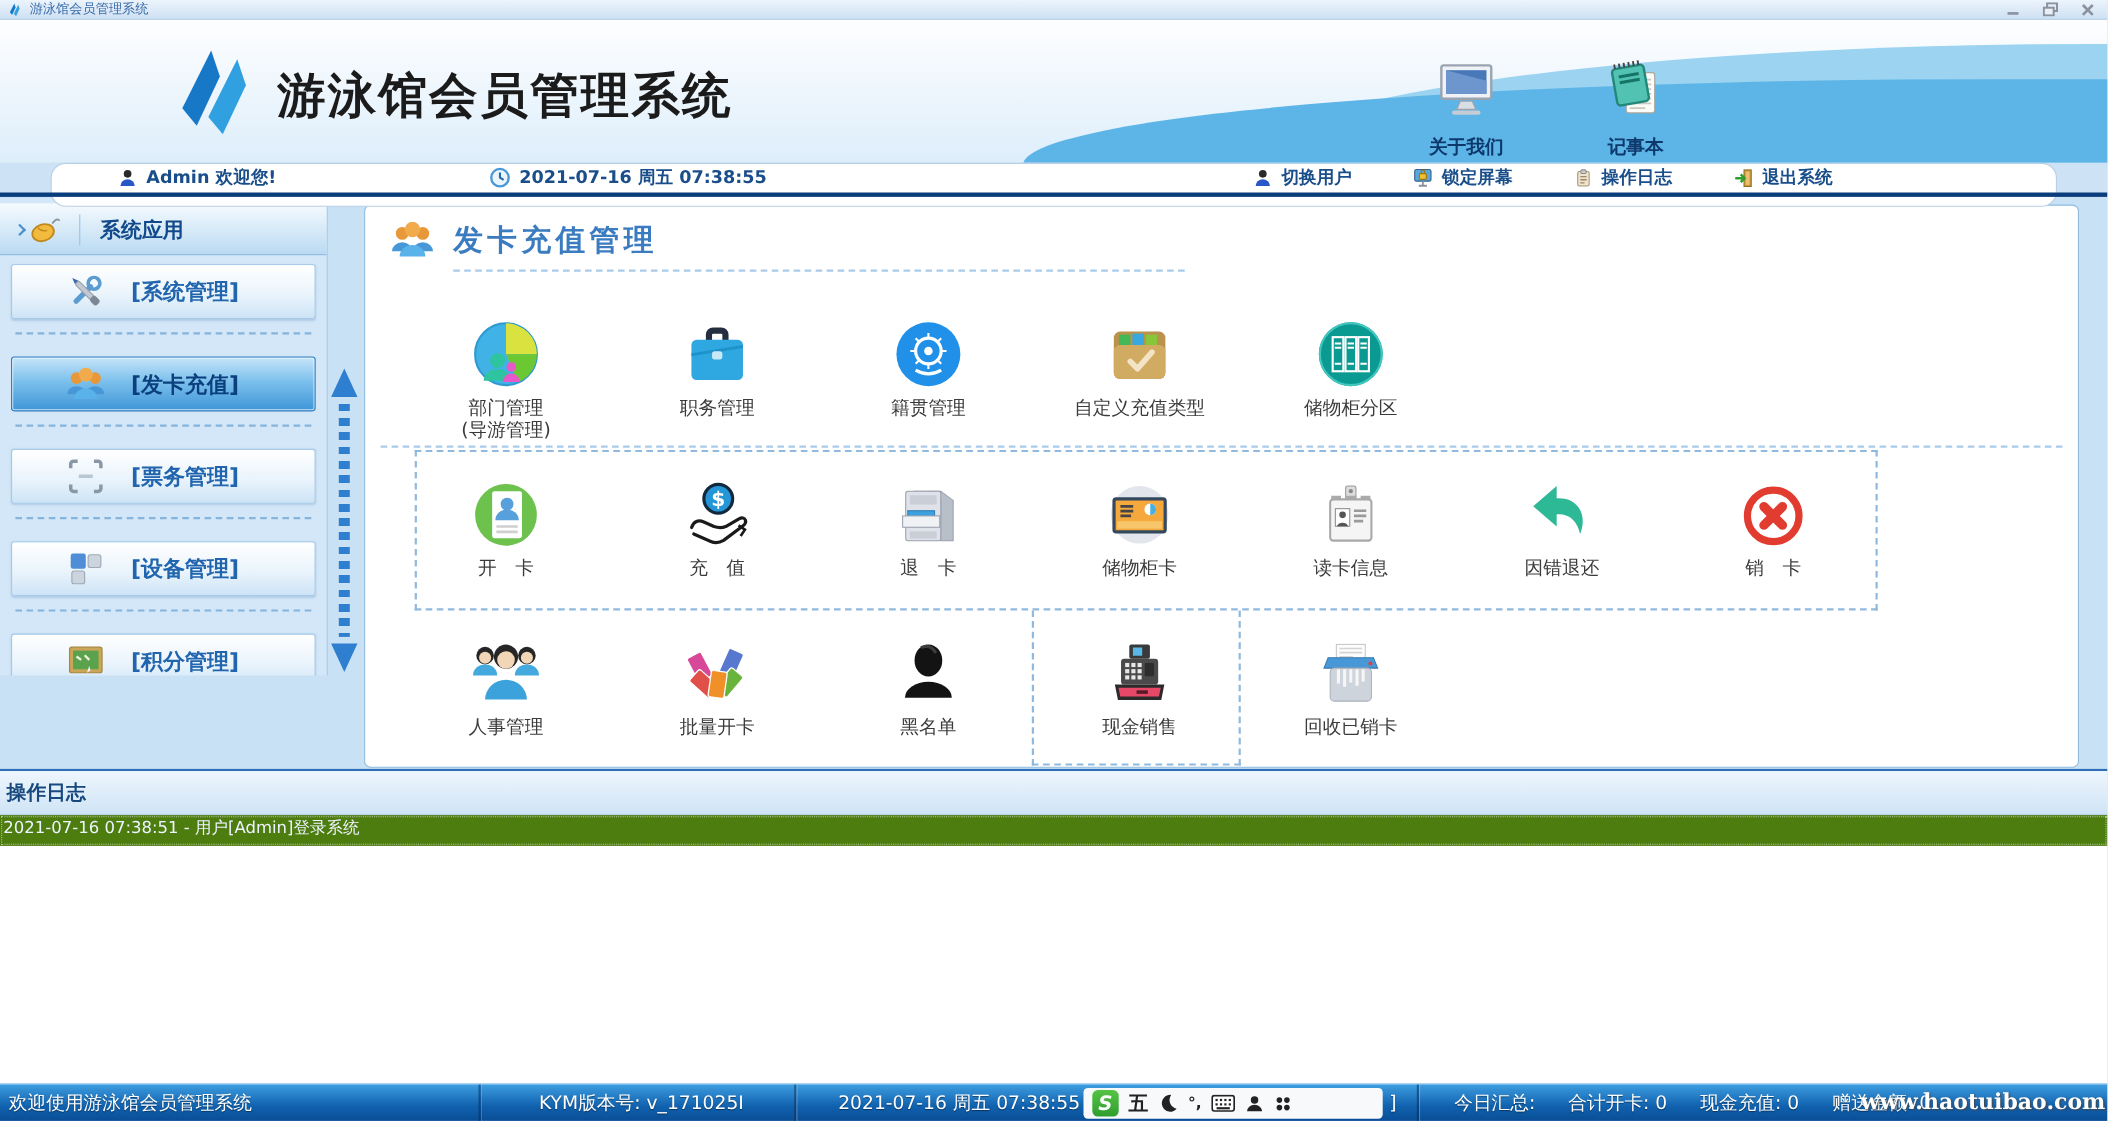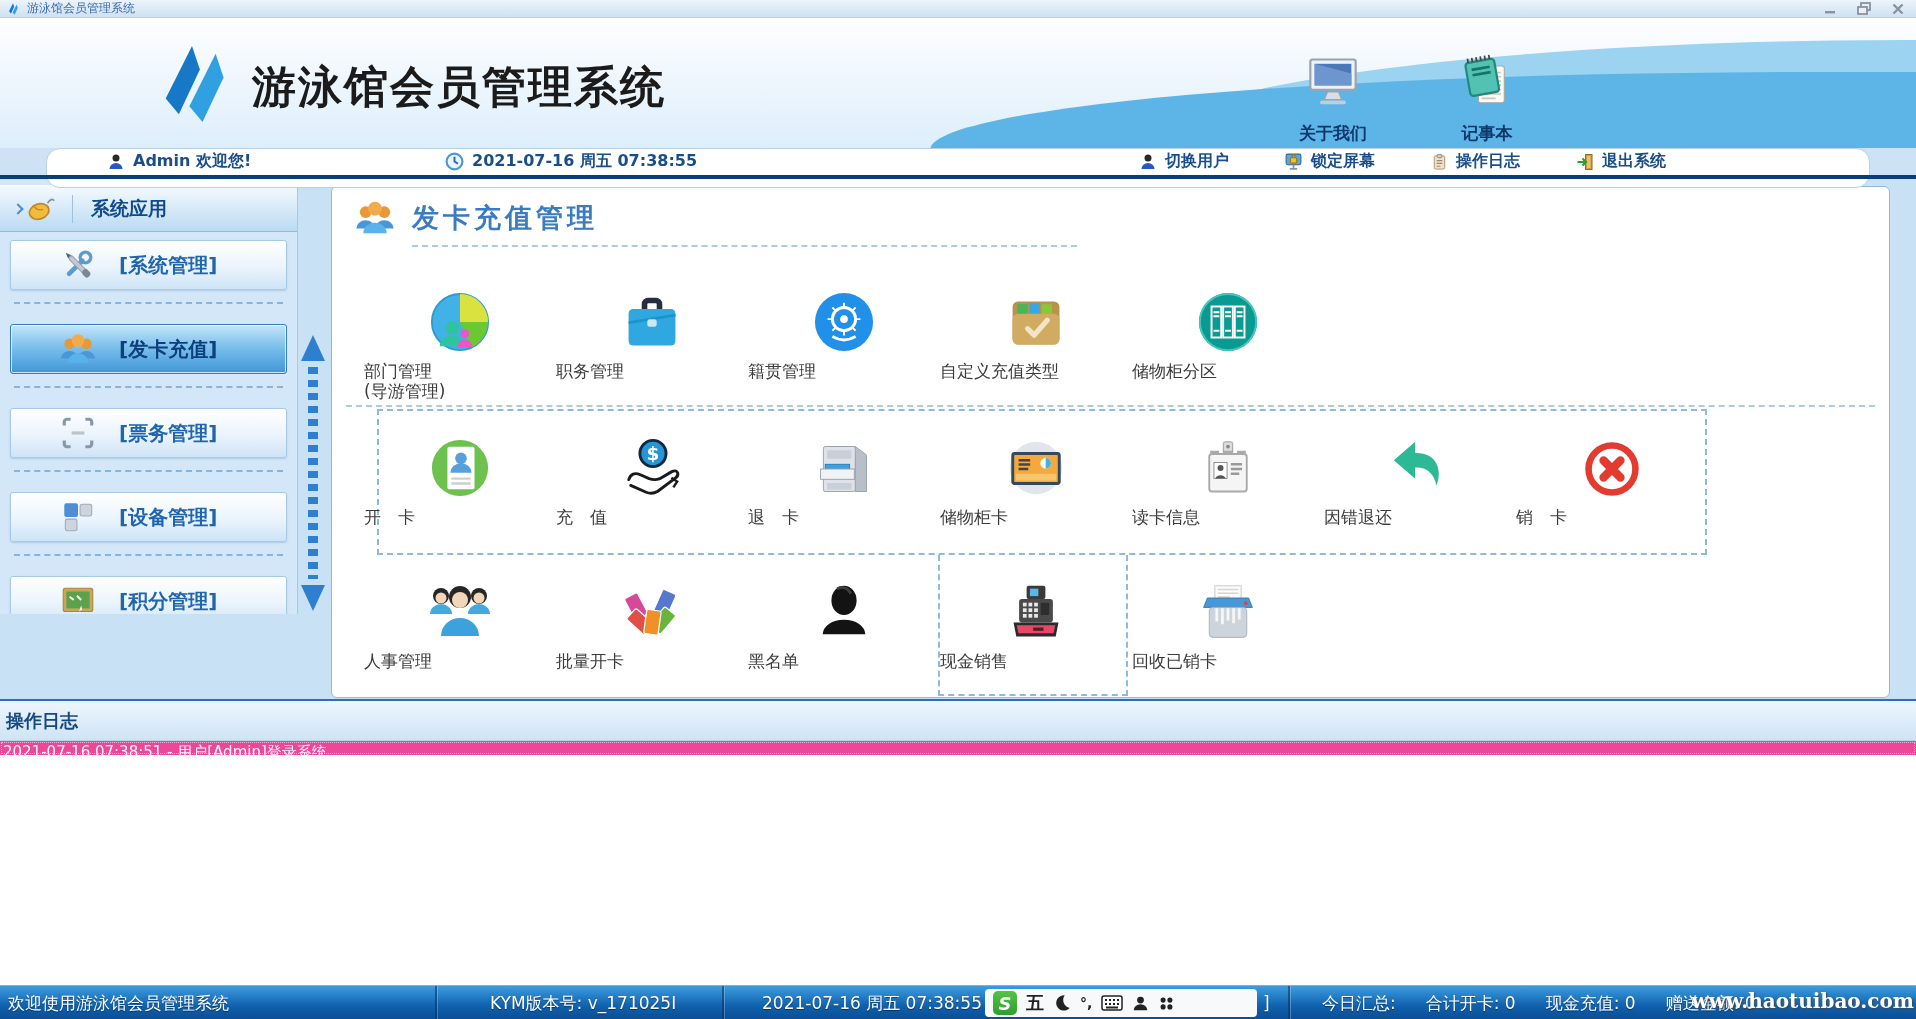--- a/index.html
+++ b/index.html
@@ -46,33 +46,33 @@
 .arr-up{top:0;border-bottom:26px solid #2e7fd0}
 .arr-down{bottom:0;border-top:26px solid #2e7fd0}
 .dash-track{position:absolute;left:8px;top:32px;bottom:32px;width:10px;background:repeating-linear-gradient(180deg,#2e7fd0 0 7px,transparent 7px 13px)}
 
 
 .main-panel{position:absolute;left:331px;top:186px;width:1559px;height:512px;background:#fff;border:1px solid #8fbcde;border-radius:6px}
 .panel-title{position:absolute;left:22px;top:10px;display:flex;align-items:center;gap:16px}
 .panel-title h1{font-size:27px;font-weight:bold;color:#3b7cc1;letter-spacing:4px}
 .title-underline{position:absolute;left:80px;top:58px;width:665px;border-top:2px dashed #a9cbe9}
 .grid-row{position:absolute;left:32px;display:flex}
-.cell{width:192px;cursor:pointer}
+.cell{width:192px;text-align:center;cursor:pointer}
 .cell .ic{height:66px;display:flex;justify-content:center;align-items:flex-end;margin-bottom:8px}
 .cell .lbl{font-size:17px;color:#3b3b3b;line-height:20px}
 .row1{top:100px}.row2{top:246px}.row3{top:390px}
 .hsep{position:absolute;left:14px;right:14px;top:218px;border-top:2px dashed #a9cbe9}
 .box2{position:absolute;left:45px;top:222px;width:1330px;height:146px;border:2px dashed #8fb9de}
 .box3{position:absolute;left:606px;top:368px;width:190px;height:141px;border:2px dashed #8fb9de;border-top:none}
 
 
 .log-topline{position:absolute;left:0;top:699px;width:100%;height:2px;background:#2f6db4}
 .log-header{position:absolute;left:0;top:701px;width:100%;height:40px;background:linear-gradient(#eef6fd,#cfe4f5);border-bottom:1px solid #b8d4ea;font-size:18px;font-weight:bold;color:#17497f;line-height:40px;padding-left:6px}
 .log-list{position:absolute;left:0;top:741px;width:100%;height:244px;background:#fff}
-.log-entry{height:14px;line-height:23px;background:#ec4899;color:#eef4ff;font-size:15px;padding-left:3px;outline:1px dotted rgba(255,255,255,.55);outline-offset:-2px;white-space:nowrap}
+.log-entry{height:28px;line-height:23px;background:#4d7c0f;color:#eef4ff;font-size:15px;padding-left:3px;outline:1px dotted rgba(255,255,255,.55);outline-offset:-2px;white-space:nowrap}
 
 
 .statusbar{position:absolute;left:0;top:985px;width:100%;height:34px;background:linear-gradient(#3d9de0,#1061ae 60%,#0a4e96);border-top:1px solid #6db4e8;color:#fff;font-size:17px}
 .sb-item{position:absolute;top:0;height:34px;line-height:34px;white-space:nowrap;text-shadow:0 1px 1px rgba(0,0,0,.45)}
 .sb-sep{position:absolute;top:0;height:34px;width:2px;background:rgba(6,48,96,.55);box-shadow:1px 0 0 rgba(255,255,255,.25)}
 .ime-bar{position:absolute;left:985px;top:3px;width:272px;height:28px;background:#f8f9fb;border-radius:4px;display:flex;align-items:center;gap:9px;padding:0 8px;color:#222}
 .ime-s{width:24px;height:24px;border-radius:5px;background:linear-gradient(#55c344,#2f9e2f);color:#fff;font-size:18px;font-weight:bold;font-style:italic;display:flex;align-items:center;justify-content:center;cursor:pointer}
 .ime-mode{font-size:18px;font-weight:bold;cursor:pointer}
 .ime-punct{font-size:14px;font-weight:bold;cursor:pointer}
 .ime-ic{display:flex;align-items:center;cursor:pointer}

